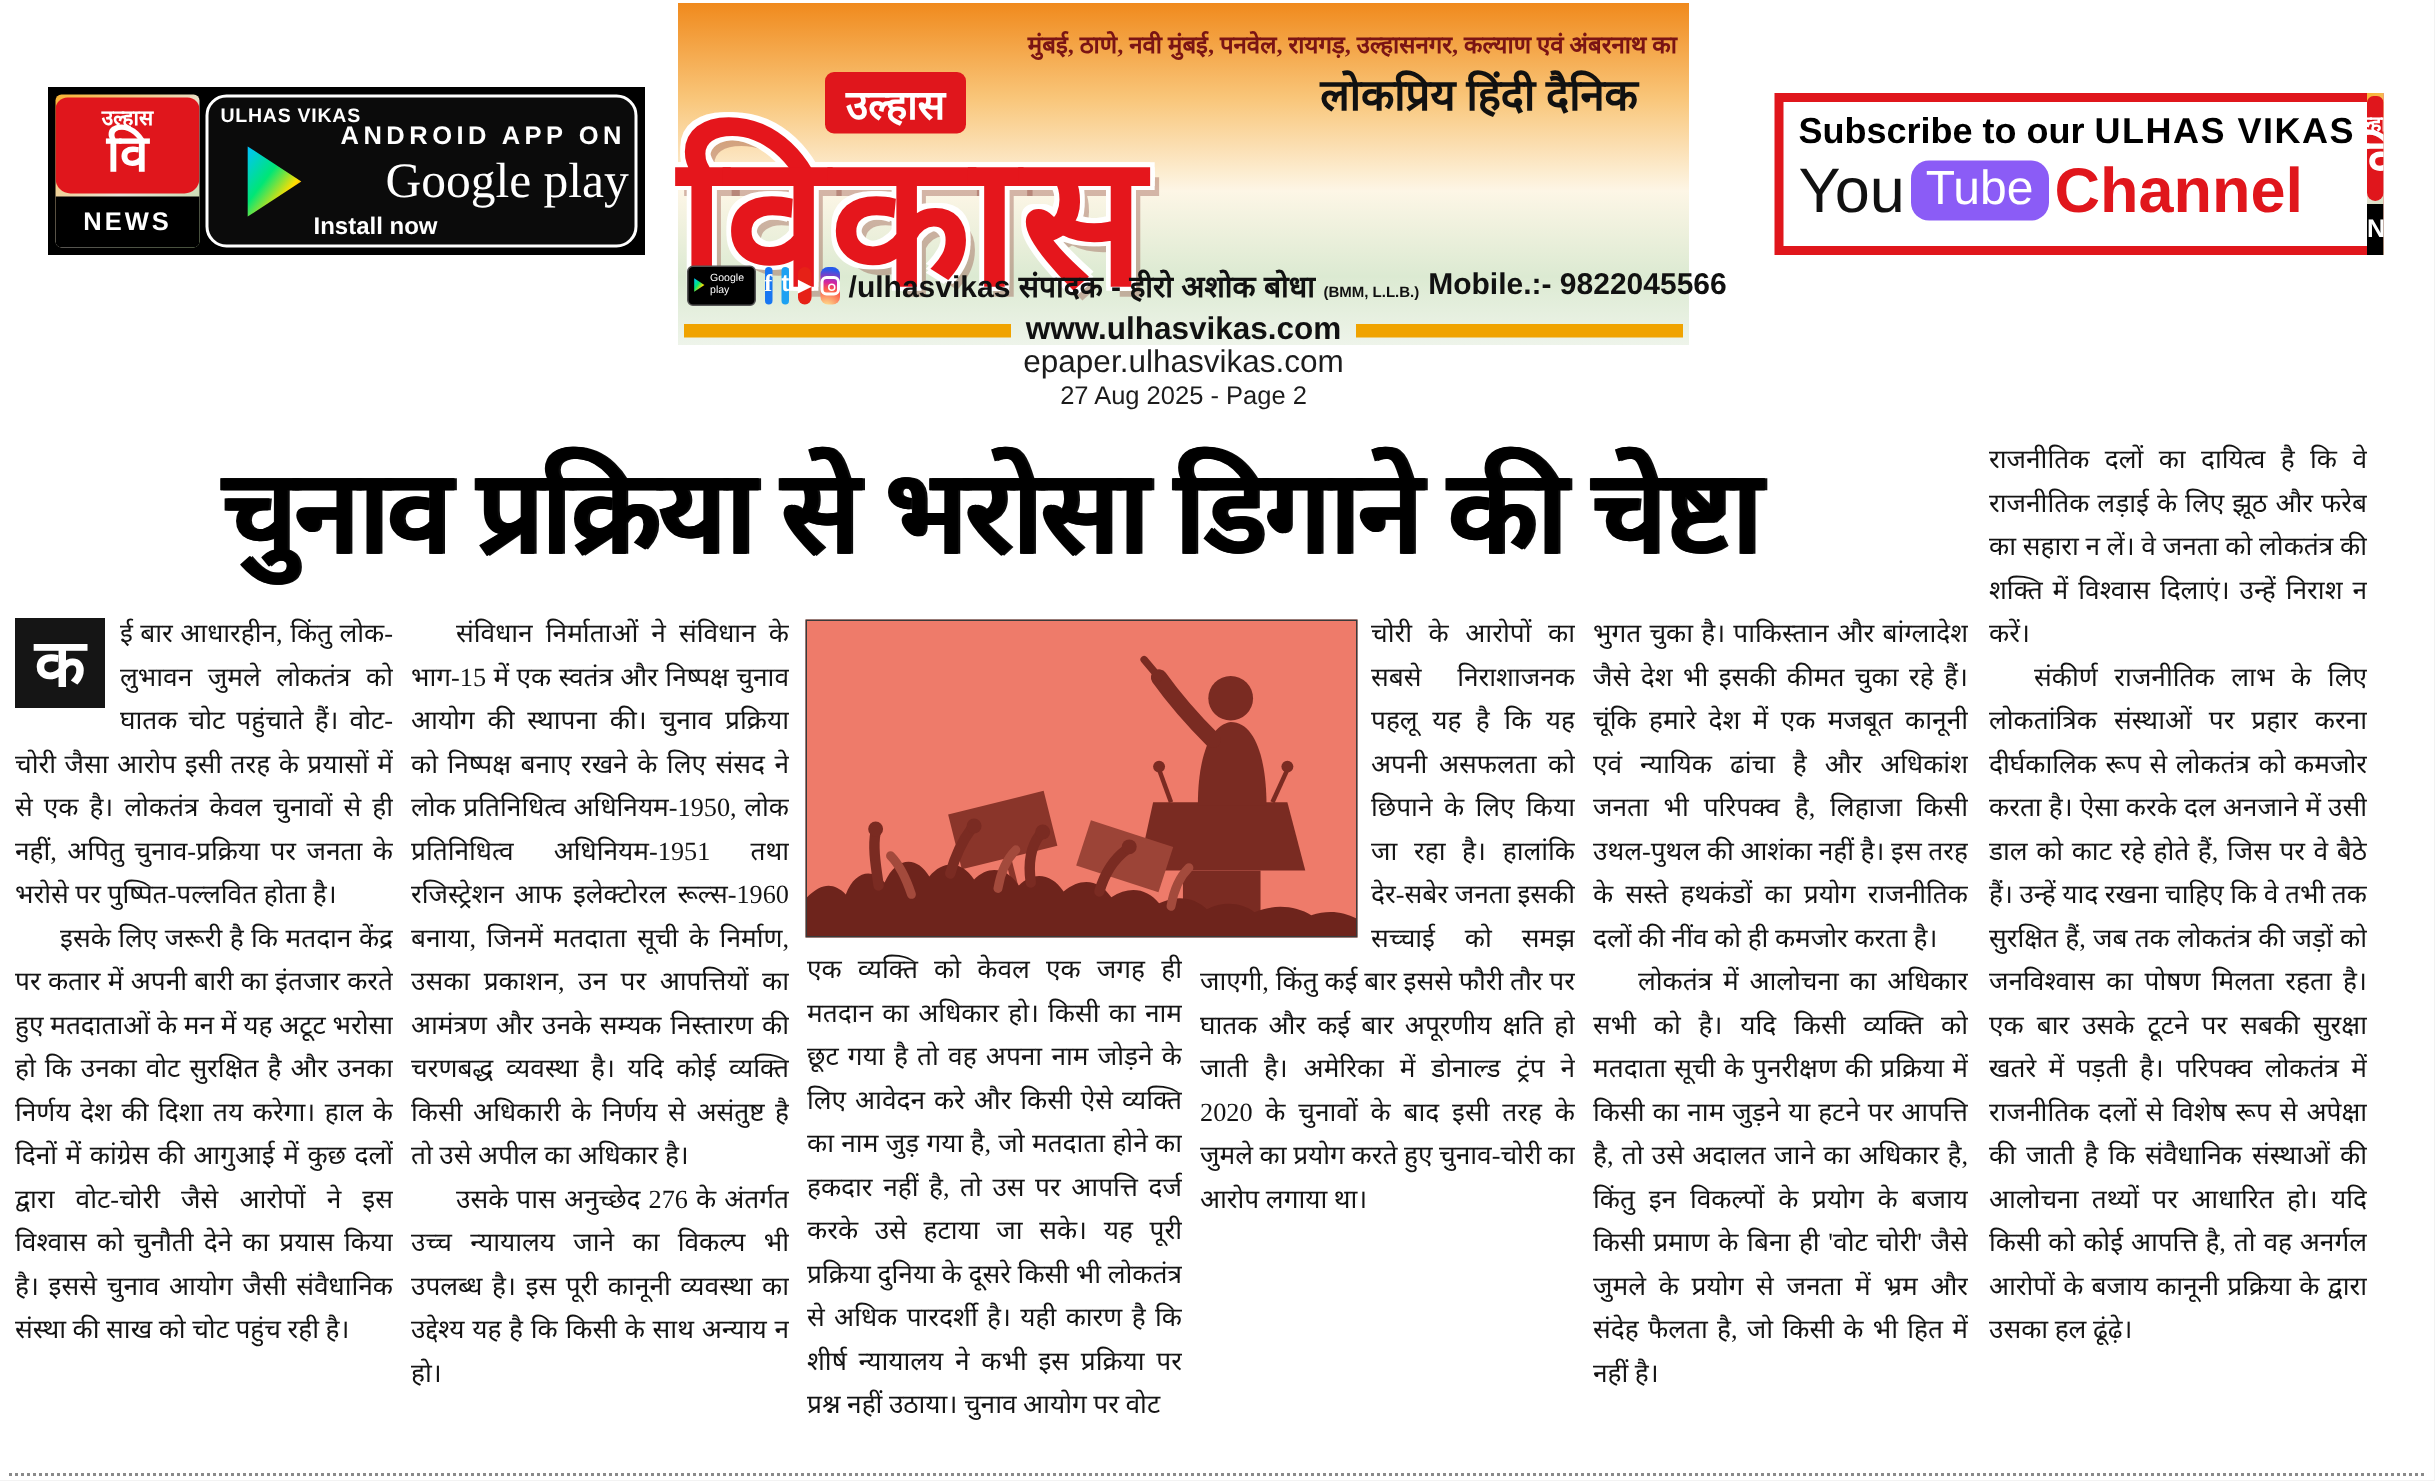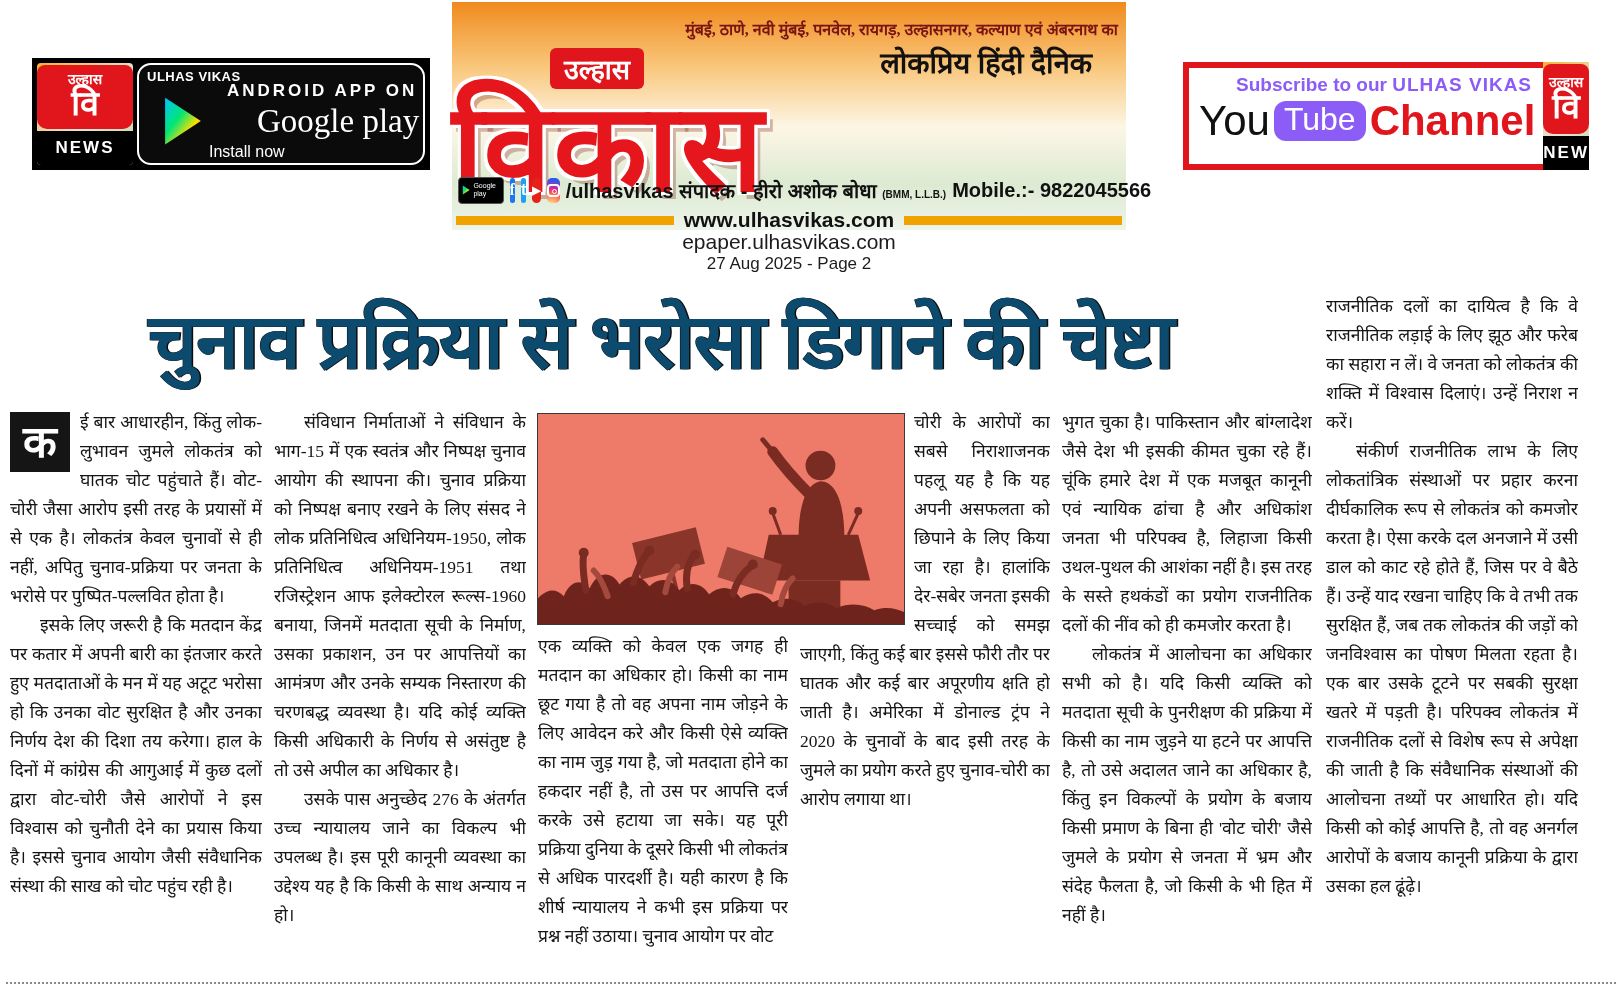--- a/index.html
+++ b/index.html
@@ -31,21 +31,21 @@
     font-family:"Liberation Sans", sans-serif; font-weight:bold; font-size:17px; letter-spacing:2px;
     padding:7px 0;
   }
   .app-box {
     flex:1; background:#0b0b0b; border:2px solid #fff; border-radius:14px;
     color:#fff; font-family:"Liberation Sans", sans-serif; position:relative; padding:4px 8px;
   }
   .app-box .app-name { font-size:13px; font-weight:bold; letter-spacing:.5px; }
   .app-box .android-line { position:absolute; left:88px; top:16px; font-size:17px; font-weight:bold; letter-spacing:3px; }
   .app-box .gp-text { position:absolute; left:118px; top:38px; font-size:33px; font-family:"Liberation Serif", serif; }
-  .app-box .install { position:absolute; left:70px; top:78px; font-size:16px; font-weight:normal; }
+  .app-box .install { position:absolute; left:70px; top:78px; font-size:16px; font-weight:bold; }
   .play-tri { position:absolute; left:22px; top:30px; }
   
   .masthead {
     position:absolute; left:452px; top:2px; width:674px; height:228px;
     background:linear-gradient(180deg,#f08a1d 0%,#f9c67a 28%,#fdf6e6 55%,#dcead2 80%,#eef4ea 100%);
   }
   .cities { position:absolute; right:8px; top:16px; font-size:16px; font-weight:bold; color:#7a1414; white-space:nowrap; }
   .tagline { position:absolute; right:34px; top:40px; font-size:29px; font-weight:bold; color:#111; }
   .title-prefix {
     position:absolute; left:98px; top:46px; background:#e0161c; color:#fff;
@@ -80,34 +80,34 @@
   .mobile-line { margin-left:auto; font-size:20px; font-weight:bold; color:#111; white-space:nowrap; }
   .www-row { position:absolute; left:0; top:206px; width:100%; display:flex; align-items:center; gap:10px; padding:0 4px; z-index:3; }
   .www-bar { flex:1; height:9px; background:#f0a300; }
   .www-text { font-family:"Liberation Sans", sans-serif; font-size:21px; font-weight:bold; color:#111;text-align:right; }
   
   .right-badge {
     position:absolute; left:1183px; top:62px; width:406px; height:108px;
     border:6px solid #e0161c; background:#fff; display:flex; font-family:"Liberation Sans", sans-serif;
   }
   .sub-left { flex:1; padding:6px 8px 4px 10px; }
-  .sub-line1 { font-size:19px; font-weight:bold; color:#8b5cf6; white-space:nowrap;margin-left:37px; }
+  .sub-line1 { font-size:24px; font-weight:bold; color:#000000; white-space:nowrap; }
   .sub-line1 .brand { letter-spacing:1px; }
   .yt-line { display:flex; align-items:center; gap:4px; margin-top:4px; }
   .yt-you { font-size:42px; font-weight:normal; color:#111; line-height:1; }
   .yt-tube { font-size:32px; font-weight:normal; color:#fff; background:#8b5cf6; border-radius:12px; padding:2px 10px 6px; line-height:1; }
   .yt-channel { font-size:42px; font-weight:bold; color:#e0161c; line-height:1; }
   .right-badge .uv-logo { width:100px; margin:-6px -6px -6px 0; border-radius:0; }
   
   .epaper-block { position:absolute; left:452px; top:230px; width:674px; text-align:center; font-family:"Liberation Sans", sans-serif; color:#1c1c1c; }
   .epaper-site { font-size:21px; }
   .epaper-date { font-size:17px; }
   .headline {
     position:absolute; left:14px; top:288px; width:1294px; height:112px;
-    font-size:77px; font-weight:bold; color:#0c4a6e; text-align:center; white-space:nowrap;
+    font-size:77px; font-weight:bold; color:#000000; text-align:center; white-space:nowrap;
     line-height:108px; letter-spacing:-1px;
     text-shadow:1.5px 0 #0d0d0d, -0.5px 0 #0d0d0d;
   }
   
   .col { position:absolute; top:408px; width:252px; height:574px; overflow:hidden;
          font-size:17.5px; line-height:29px; text-align:justify; color:#141414; }
   .para { margin:0; }
   .para.indent { text-indent:30px; }
   .dropcap {
     float:left; width:60px; height:60px; background:#151515; color:#fff;

